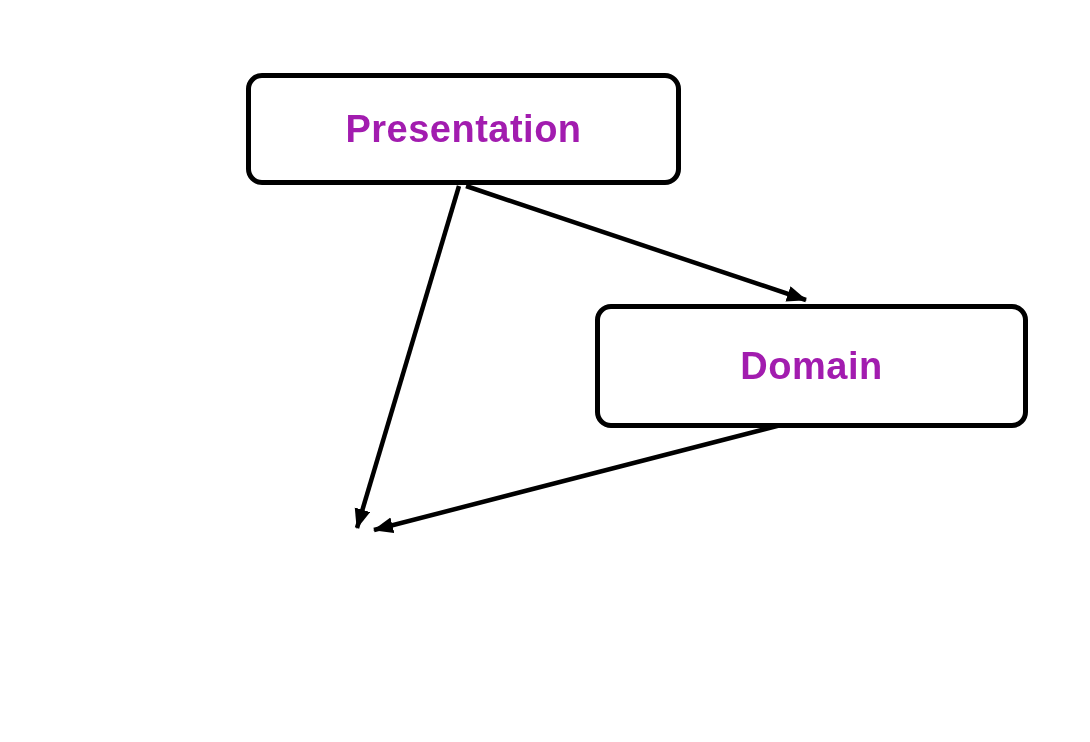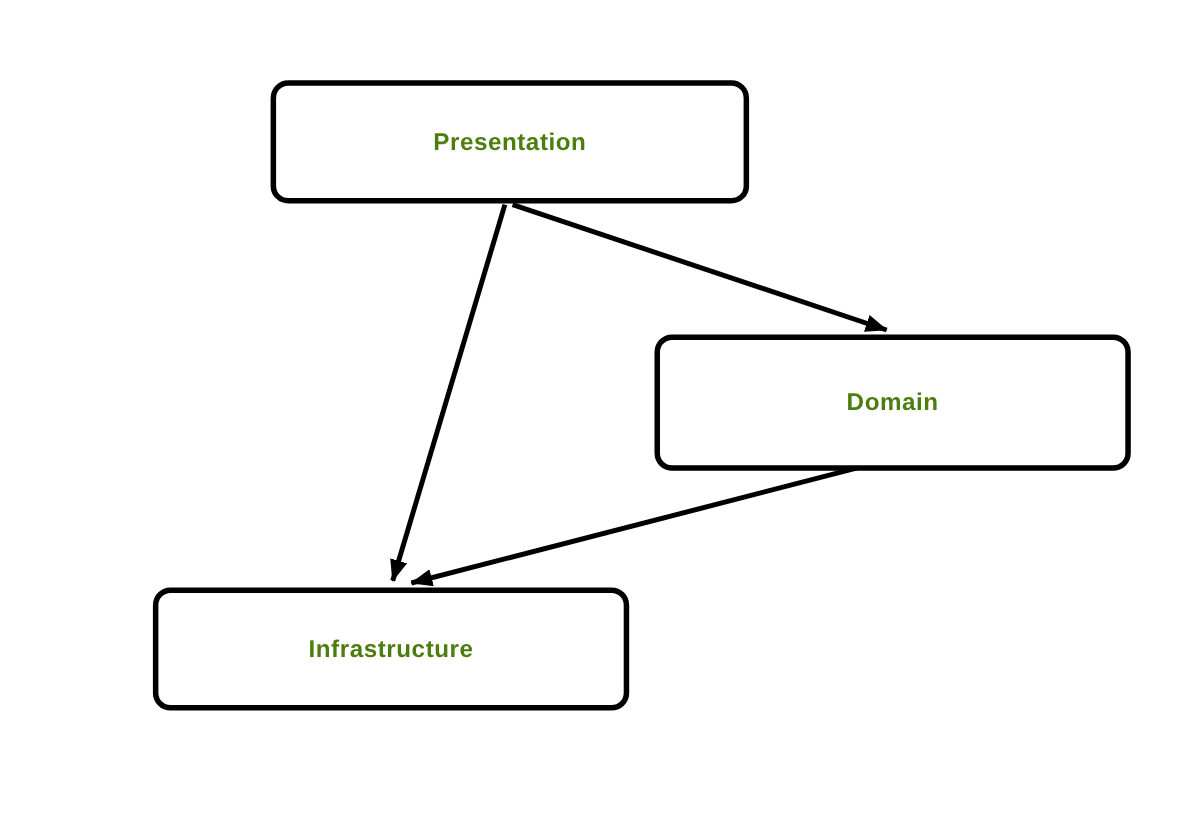--- a/index.html
+++ b/index.html
@@ -32,23 +32,23 @@
     position: absolute;
     box-sizing: border-box;
     background: #ffffff;
     border: 5px solid #000000;
     border-radius: 16px;
     display: flex;
     align-items: center;
     justify-content: center;
   }
   .node-label {
-    font-size: 22px;
+    font-size: 38px;
     font-weight: bold;
-    color: #4d7c0f;
+    color: #a21caf;
     letter-spacing: 0.5px;
     white-space: nowrap;
   }
   .node-presentation  { left: 246px; top: 73px;  width: 435px; height: 112px; }
   .node-domain        { left: 595px; top: 304px; width: 433px; height: 124px; }
   .node-infrastructure{ left: 139px; top: 534px; width: 433px; height: 112px; }
 </style>
 </head>
 <body>
 
@@ -69,17 +69,14 @@
   </svg>
 
   <div class="node node-presentation">
     <span class="node-label">Presentation</span>
   </div>
 
   <div class="node node-domain">
     <span class="node-label">Domain</span>
   </div>
 
-  <div class="node node-infrastructure">
-    <span class="node-label">Infrastructure</span>
-  </div>
 
 </div>
 
 </body></html>

